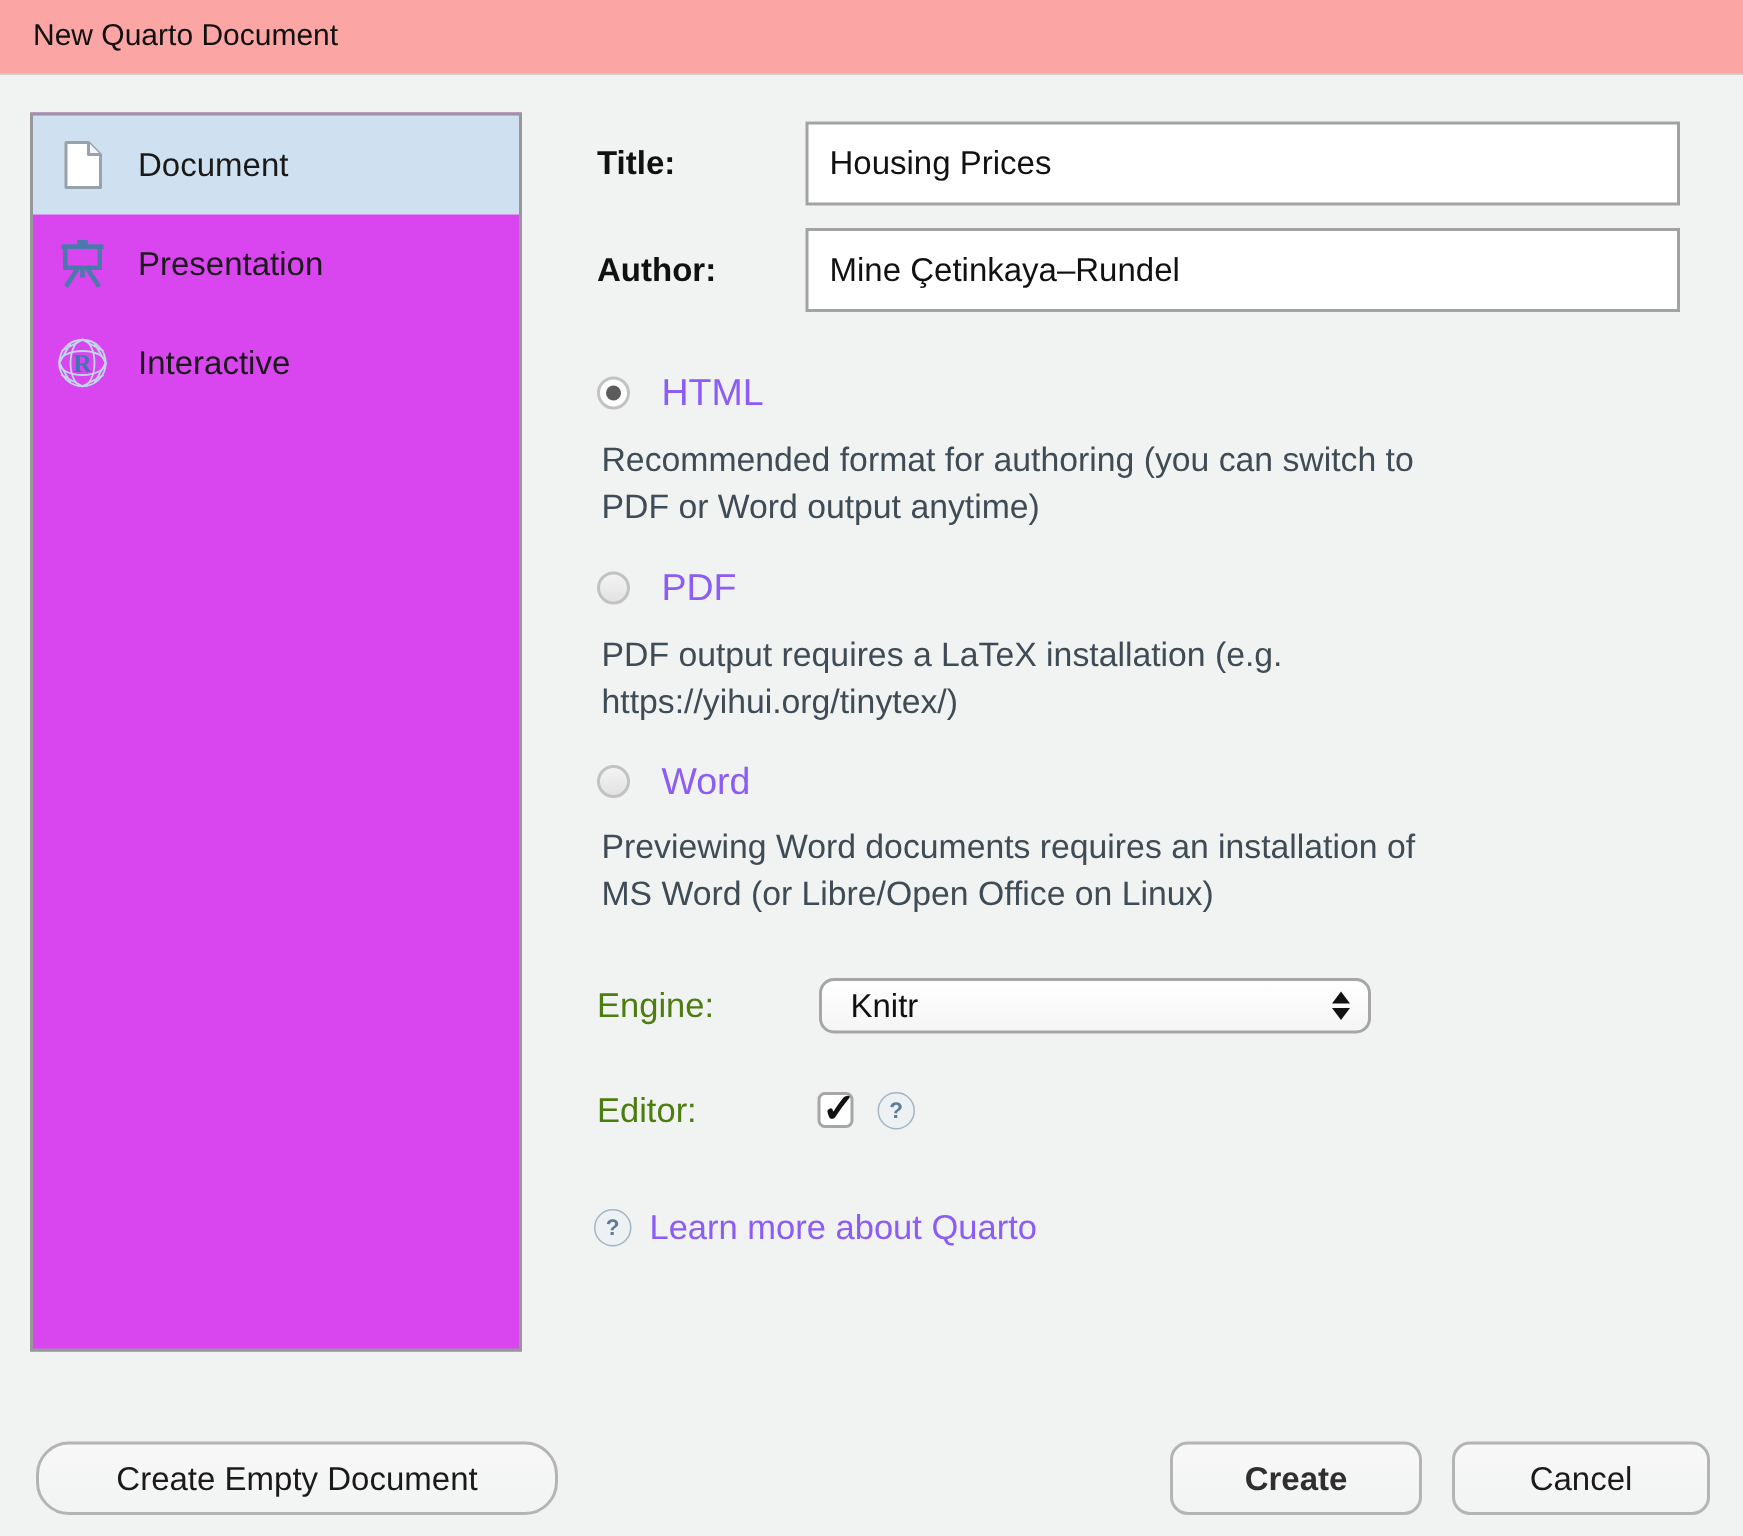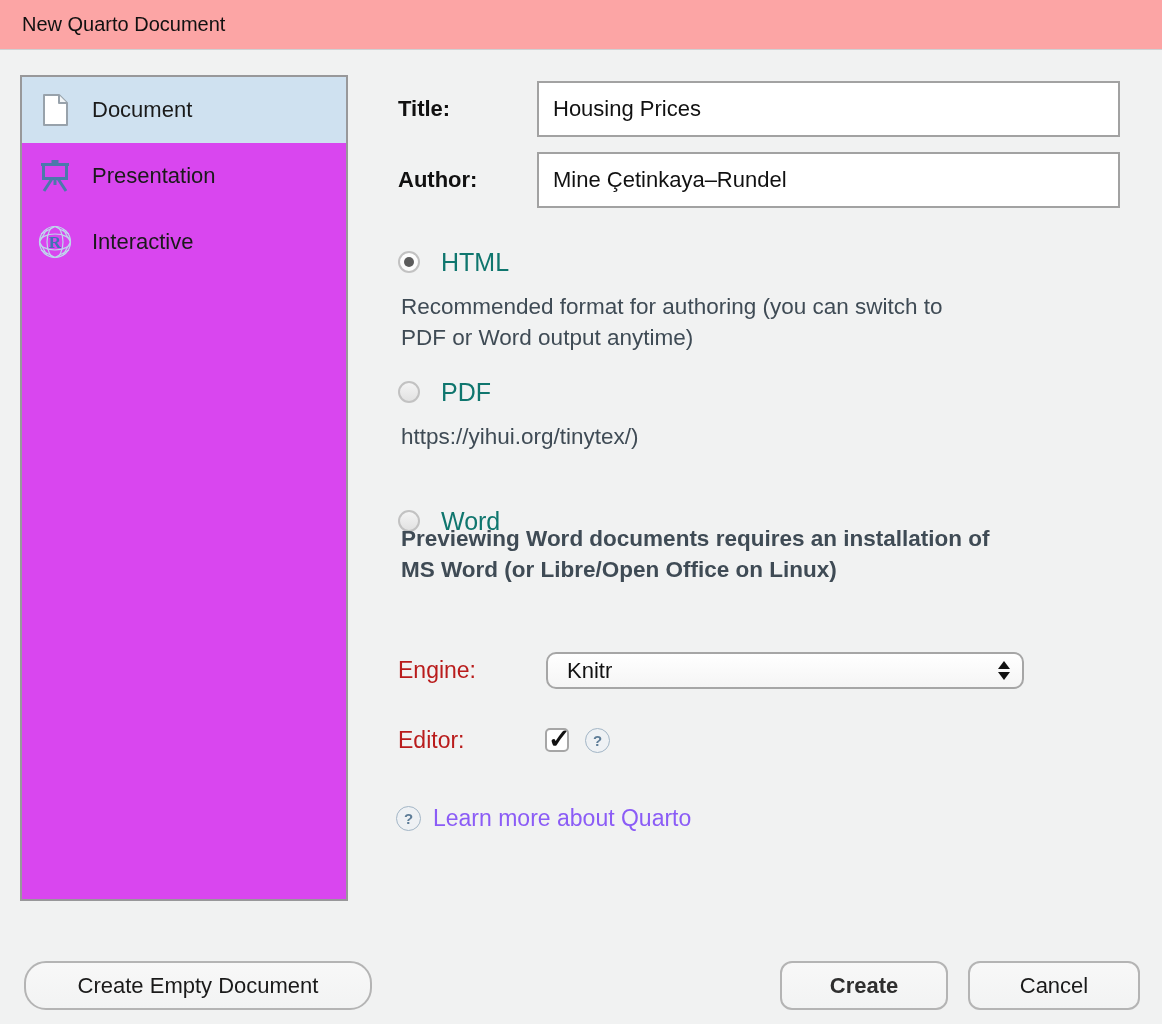--- a/index.html
+++ b/index.html
@@ -47,30 +47,30 @@
     width:22px; height:22px; border-radius:50%;
     border:2px solid #c2c2c2;
     background:linear-gradient(#f4f4f4,#e2e2e2);
     position:relative; flex:none;
   }
   .radio.checked { background:#fdfdfd; }
   .radio.checked::after {
     content:""; position:absolute; left:4px; top:4px;
     width:10px; height:10px; border-radius:50%; background:#5c5c5c;
   }
-  .radio-label { font-size:25px; color:#0f766e; }
+  .radio-label { font-size:25px; color:#8b5cf6; }
   .desc {
     position:absolute; left:401px; width:720px;
     font-size:22.5px; line-height:31px; color:#3f4b55;
     white-space:nowrap;
   }
   
-  .plain-label { font-size:23px; font-weight:400; color:#b91c1c; }
+  .plain-label { font-size:23px; font-weight:400; color:#4d7c0f; }
   .select {
-    position:absolute; left:546px; width:478px; height:37px;
+    position:absolute; left:546px; width:368px; height:37px;
     border:2px solid #a6a6a6; border-radius:10px;
     background:linear-gradient(#ffffff,#f5f5f5);
     display:flex; align-items:center;
     padding:0 12px 0 19px;
     font-size:22px; color:#111; cursor:default;
   }
   .select .sel-text { flex:1; }
   .stepper { display:flex; flex-direction:column; align-items:center; gap:3px; }
   .tri-up   { width:0; height:0; border-left:6px solid transparent; border-right:6px solid transparent; border-bottom:8px solid #111; }
   .tri-down { width:0; height:0; border-left:6px solid transparent; border-right:6px solid transparent; border-top:8px solid #111; }
@@ -169,28 +169,29 @@
 <div class="desc" style="top:291px;">
   <div>Recommended format for authoring (you can switch to</div>
   <div>PDF or Word output anytime)</div>
 </div>
 
 <div class="radio-row" style="top:377px; height:30px;">
   <span class="radio"></span>
   <span class="radio-label">PDF</span>
 </div>
 <div class="desc" style="top:421px;">
+  <div>PDF output requires a LaTeX installation (e.g.</div>
   <div>https://yihui.org/tinytex/)</div>
 </div>
 
 <div class="radio-row" style="top:506px; height:30px;">
   <span class="radio"></span>
   <span class="radio-label">Word</span>
 </div>
-<div class="desc" style="top:523px;font-weight:bold;">
+<div class="desc" style="top:549px;">
   <div>Previewing Word documents requires an installation of</div>
   <div>MS Word (or Libre/Open Office on Linux)</div>
 </div>
 
 <div class="row" style="left:398px; top:652px; height:37px;">
   <span class="plain-label">Engine:</span>
 </div>
 <div class="select" style="top:652px;">
   <span class="sel-text">Knitr</span>
   <span class="stepper">

